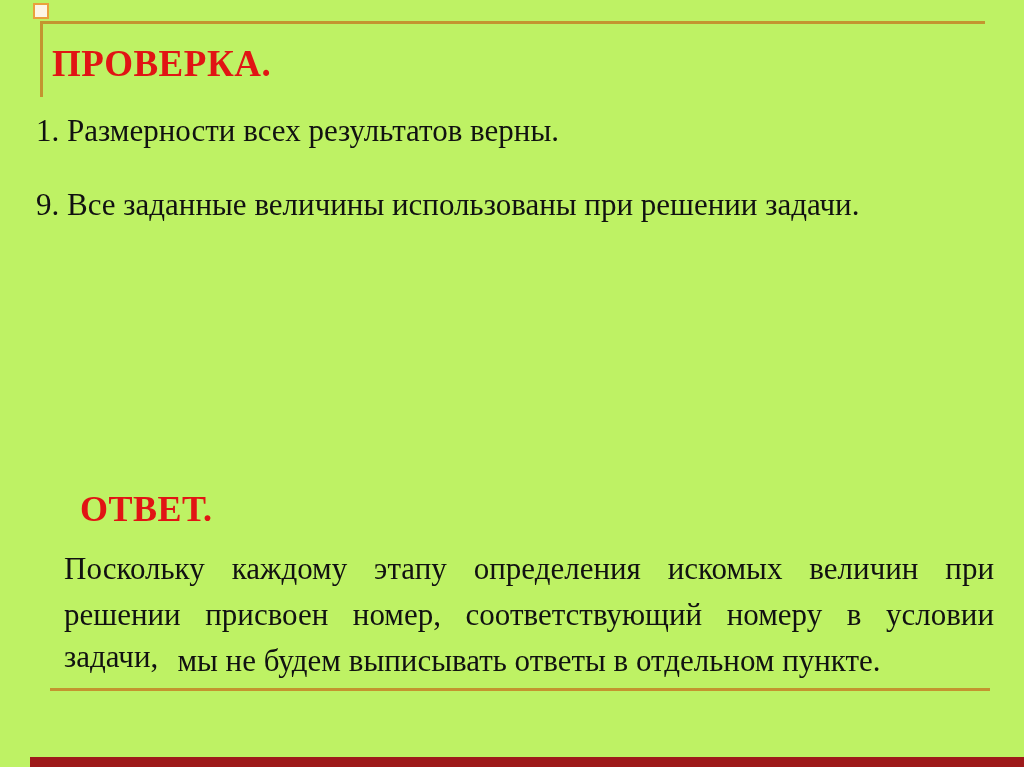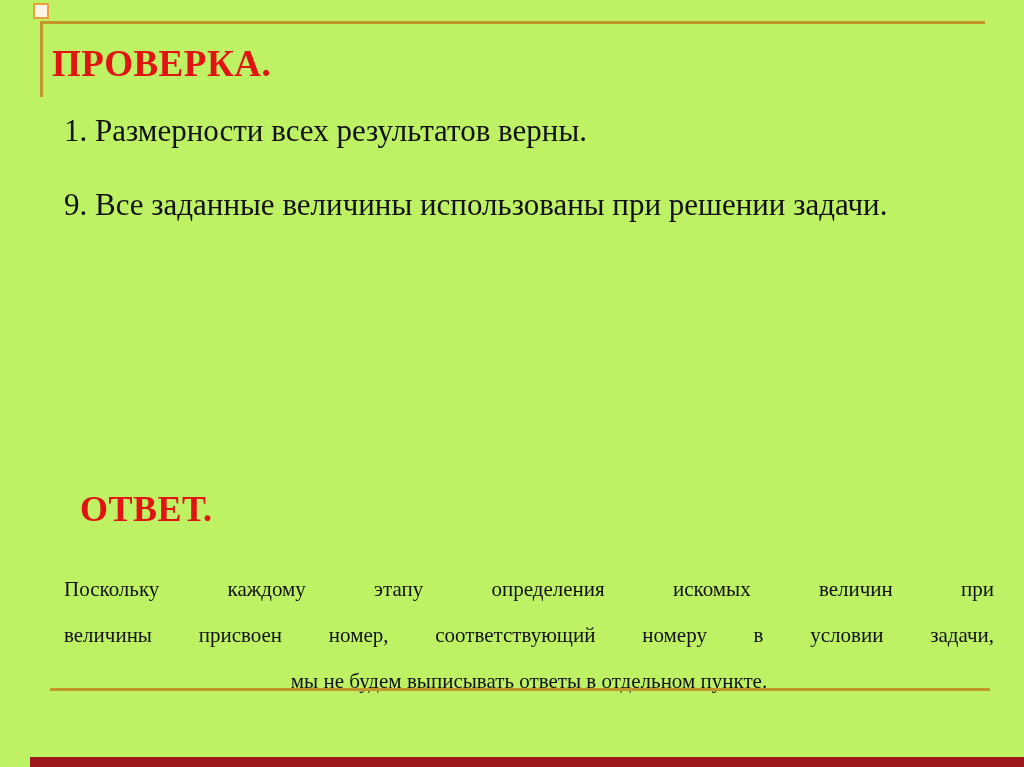--- a/index.html
+++ b/index.html
@@ -70,37 +70,36 @@
     top: 472px;
     margin: 16px;
     font-size: 36px;
     font-weight: bold;
     color: #e11414;
     letter-spacing: 0.5px;
   }
   
   .item {
     position: absolute;
-    left: 64px;
+    left: 36px;
     margin: 0;
     font-size: 31px;
     color: #111111;
     white-space: nowrap;
   }
   .item-1 { top: 113px; }
   .item-2 { top: 187px; }
   
   .answer-paragraph {
     position: absolute;
     left: 64px;
     top: 548px;
     width: 930px;
-    font-size: 21px;
+    font-size: 31px;
     color: #111111;
-    margin-top: 20px;
   }
   .pline {
     height: 46px;
     line-height: 42px;
     text-align: center;
   }
   .pline-justify {
     text-align: justify;
     text-align-last: justify;
   }
@@ -128,21 +127,21 @@
   <h1 class="check-heading">ПРОВЕРКА.</h1>
 
   <p class="item item-1">1. Размерности всех результатов верны.</p>
 
   <p class="item item-2">9. Все заданные величины использованы при решении задачи.</p>
 
   <h2 class="answer-heading">ОТВЕТ.</h2>
 
   <div class="answer-paragraph">
     <div class="pline pline-justify">Поскольку каждому этапу определения искомых величин при</div>
-    <div class="pline pline-justify">величины присвоен номер, соответствующий номеру в условии задачи,</div>
+    <div class="pline pline-justify">решении присвоен номер, соответствующий номеру в условии задачи,</div>
     <div class="pline">мы не будем выписывать ответы в отдельном пункте.</div>
   </div>
 
   <div class="bottom-rule"></div>
 
   <div class="footer-bar"></div>
 
 </div>
 
 </body></html>

